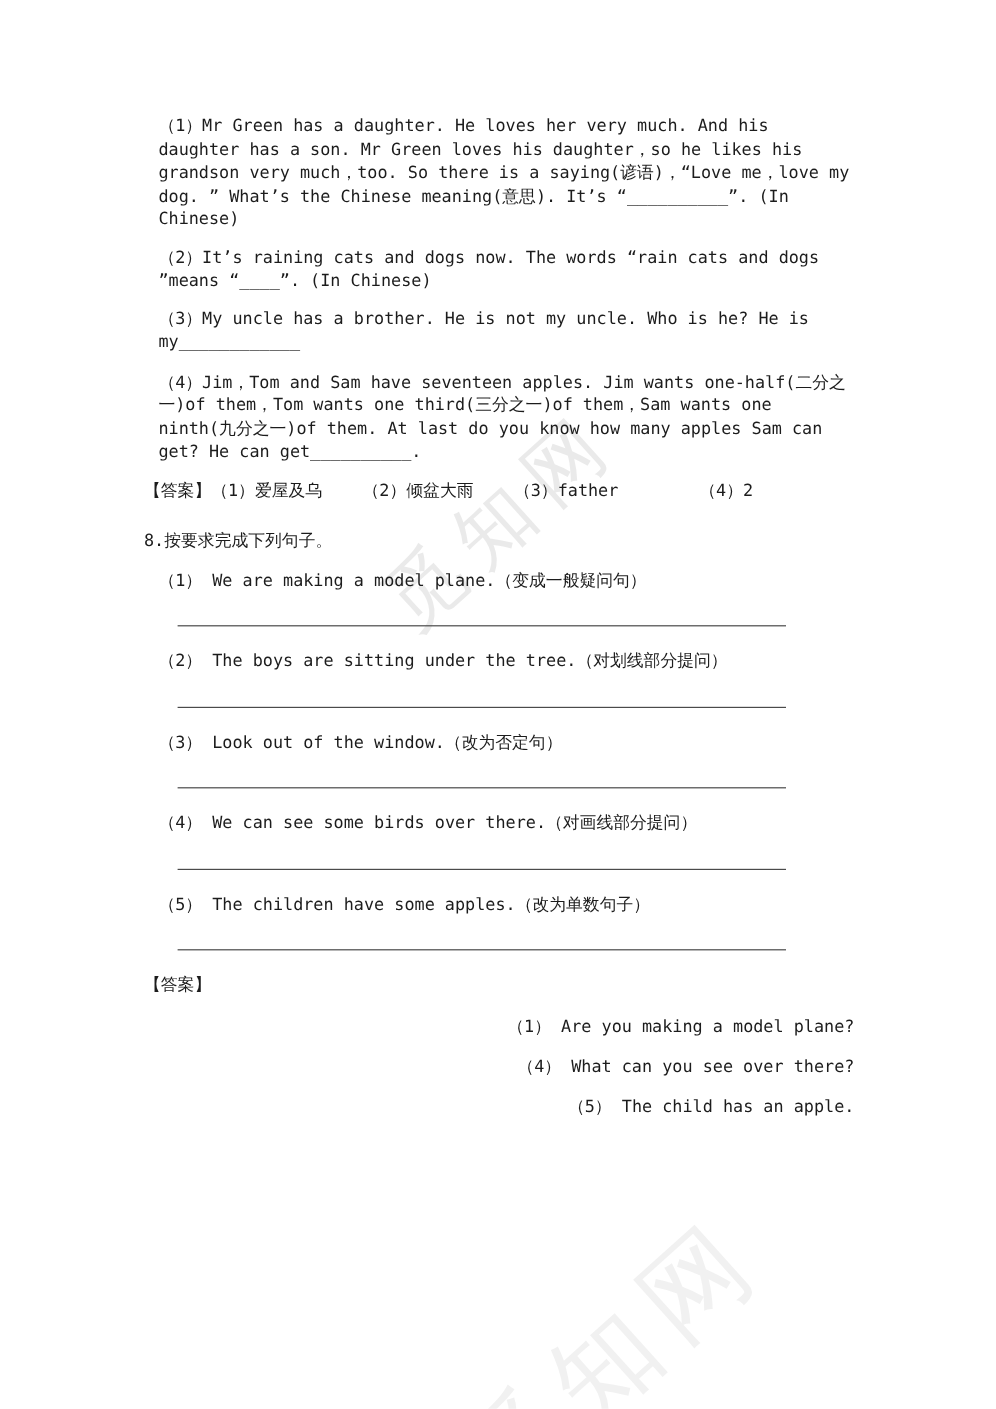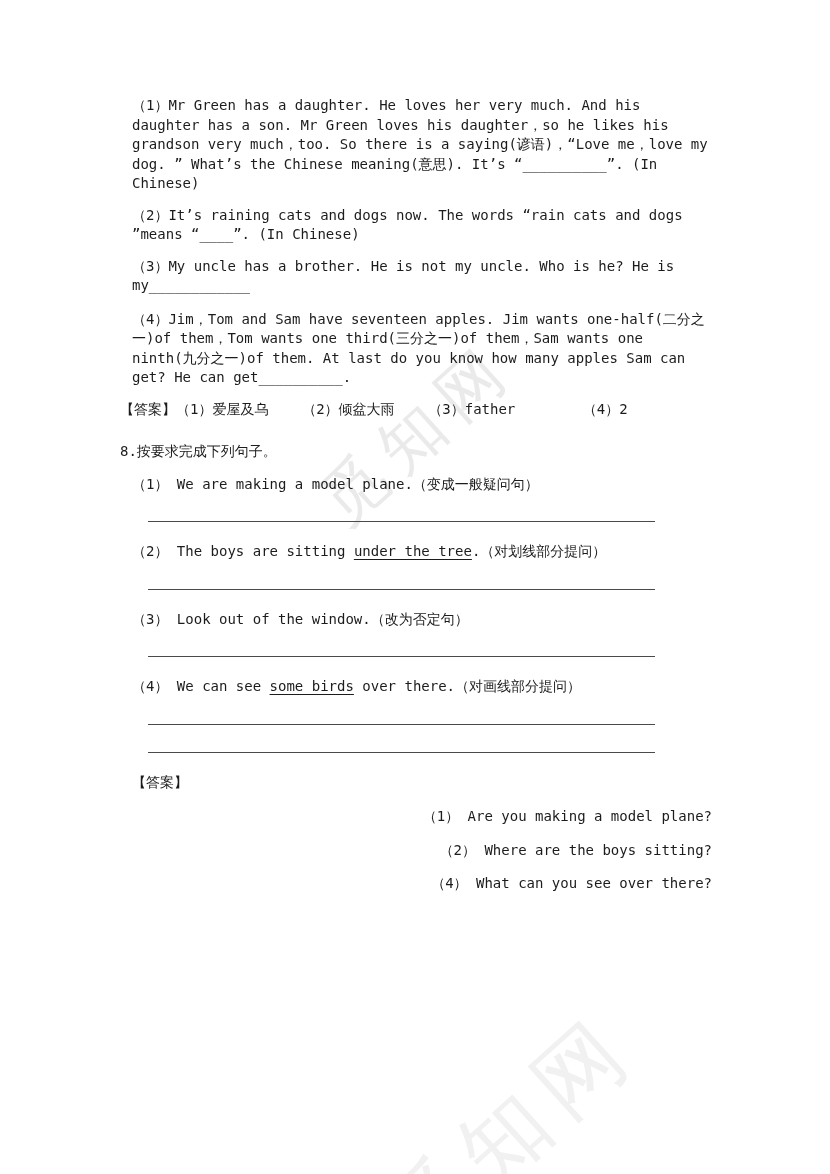--- a/index.html
+++ b/index.html
@@ -59,22 +59,22 @@
     width: 507px;
     height: 0;
     border-bottom: 1px solid #4a4a4a;
   }
   .answer-block {
     white-space: pre-wrap;
     margin: 10px 0 0 0;
   }
   .q17-section { margin-top: 23px; }
   .q17-item { white-space: pre-wrap; margin: 12px; }
-  .ul { text-decoration: underline; text-underline-offset: 3px; }
-  .ans-label { white-space: pre-wrap; margin: 4px 0 15px 12px; }
+  .ul { text-underline-offset: 3px; }
+  .ans-label { white-space: pre-wrap; margin: 4px 0 15px 0; }
   .ans-item { white-space: pre-wrap; margin: 0 0 14px 0; text-align: right; }
 </style>
 </head>
 <body>
 
 <div class="watermark mid">觅知网</div>
 <div class="watermark bottom">觅知网</div>
 
 <div class="content">
 
@@ -100,23 +100,24 @@
     <p class="q17-item"><span>（3） Look out of the window.（改为否定句）</span><span class="ul"></span><span></span></p>
     <div class="answer-line-row">
         <div class="answer-line"></div>
       </div>
 
     <p class="q17-item"><span>（4） We can see </span><span class="ul">some birds</span><span> over there.（对画线部分提问）</span></p>
     <div class="answer-line-row">
         <div class="answer-line"></div>
       </div>
 
+    <p class="q17-item"><span>（5） The children have some apples.（改为单数句子）</span><span class="ul"></span><span></span></p>
     <div class="answer-line-row">
         <div class="answer-line"></div>
       </div>
 
     <p class="ans-label">【答案】</p>
     <p class="ans-item">（1） Are you making a model plane?</p>
-    <p class="ans-item">（2） Where are the boys sitting?</p>
     <p class="ans-item">（4） What can you see over there?</p>
+    <p class="ans-item">（5） The child has an apple.</p>
   </div>
 
 </div>
 
 </body></html>

